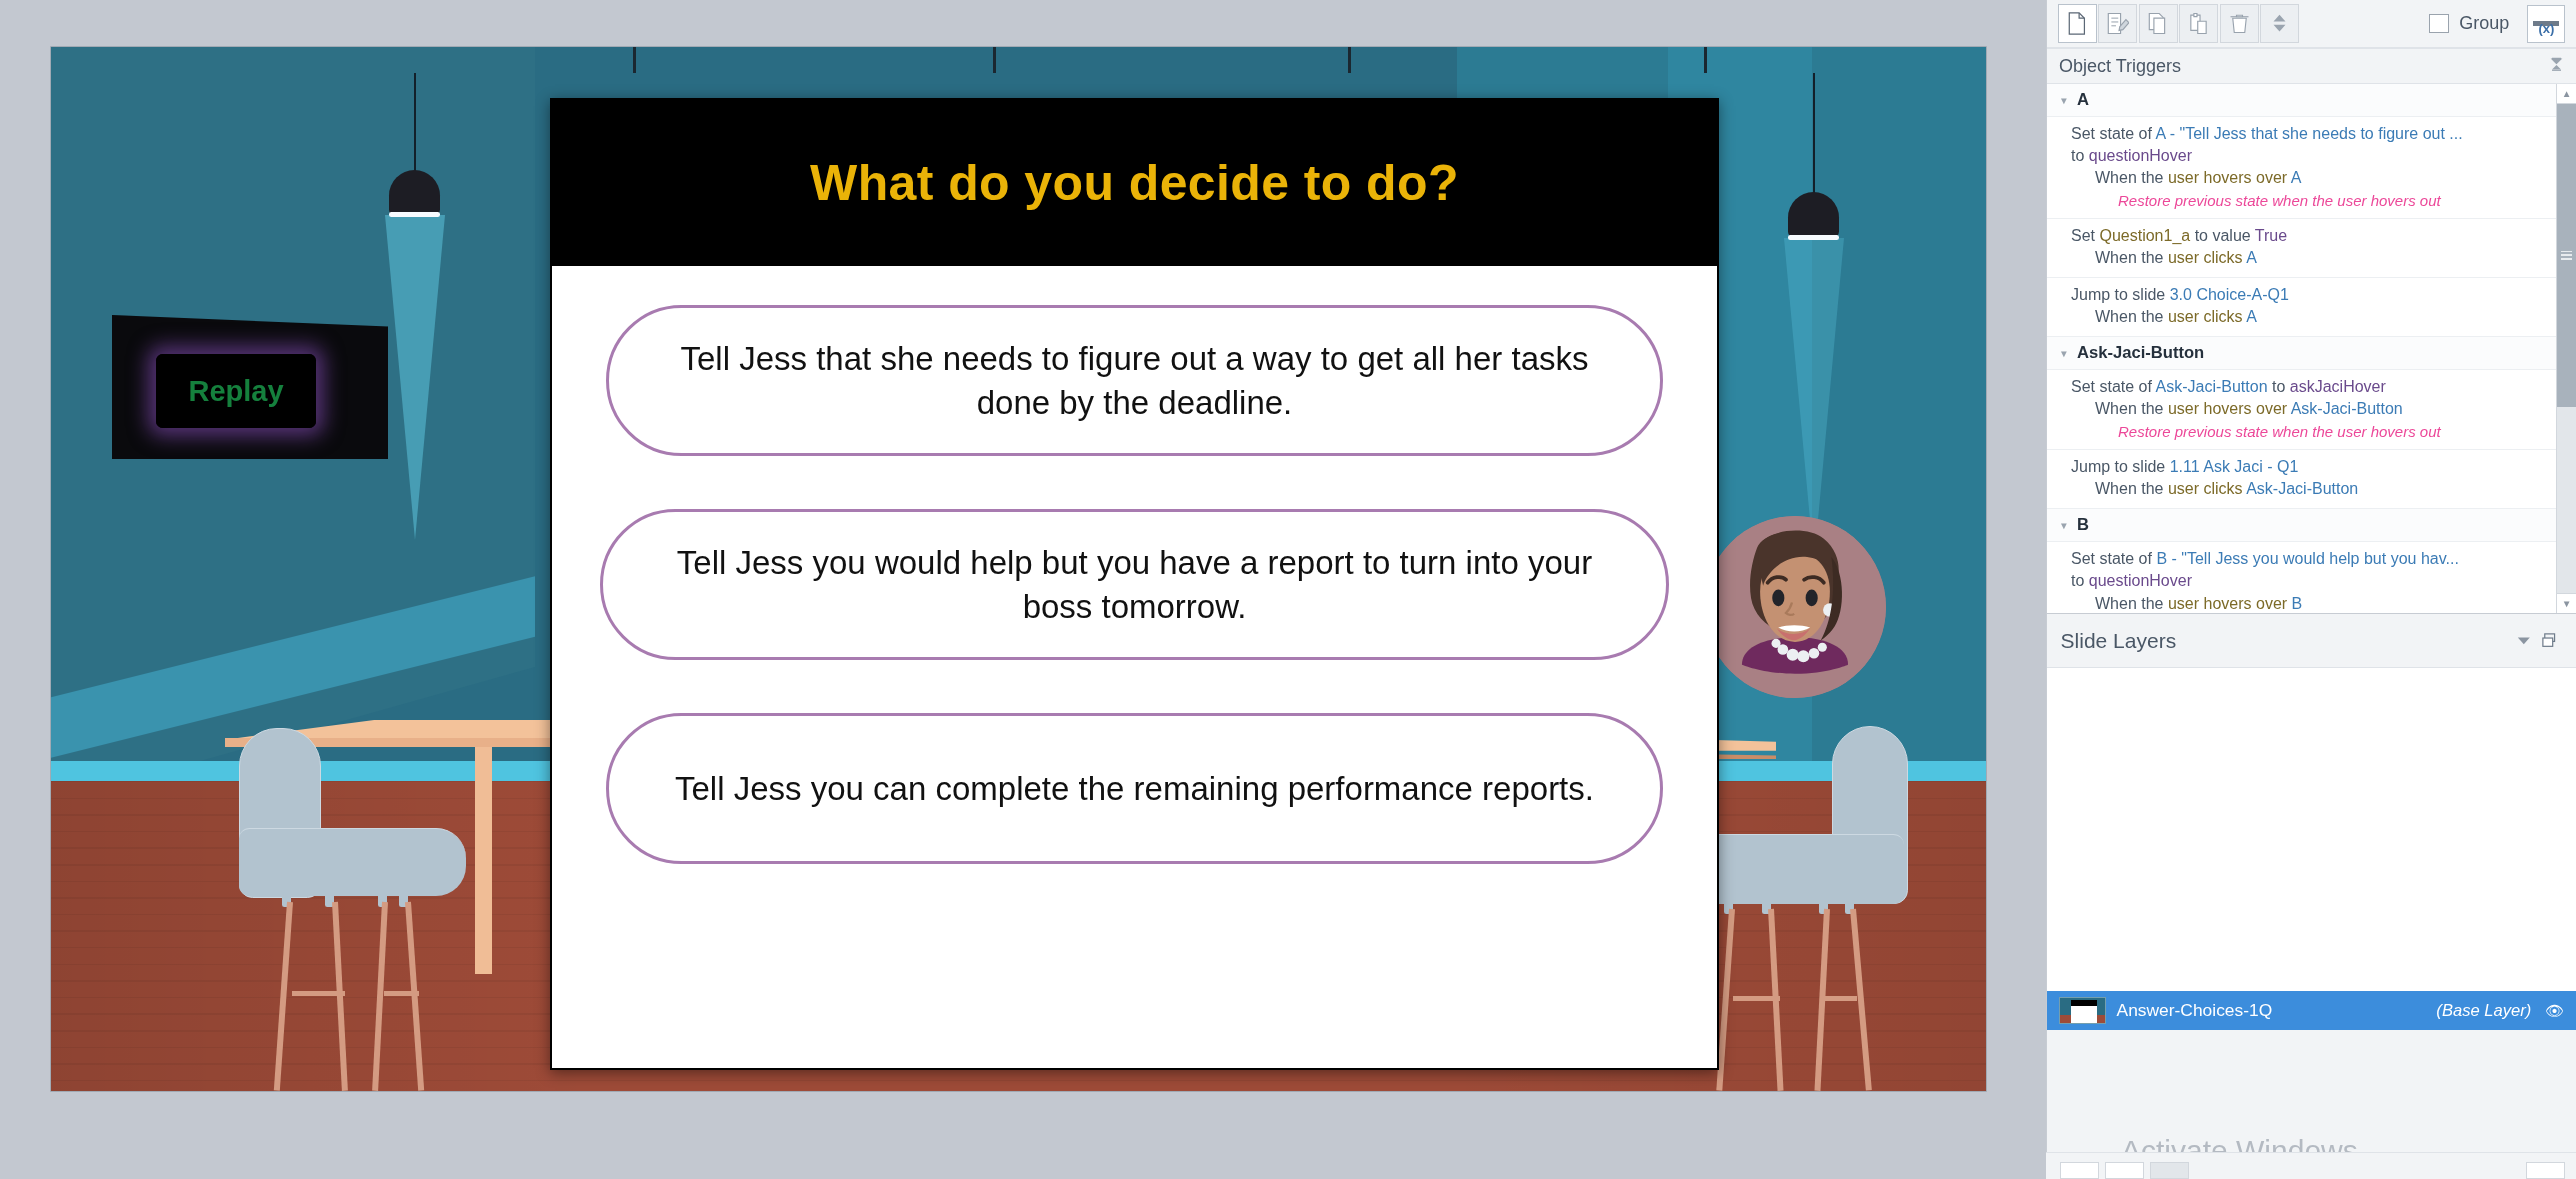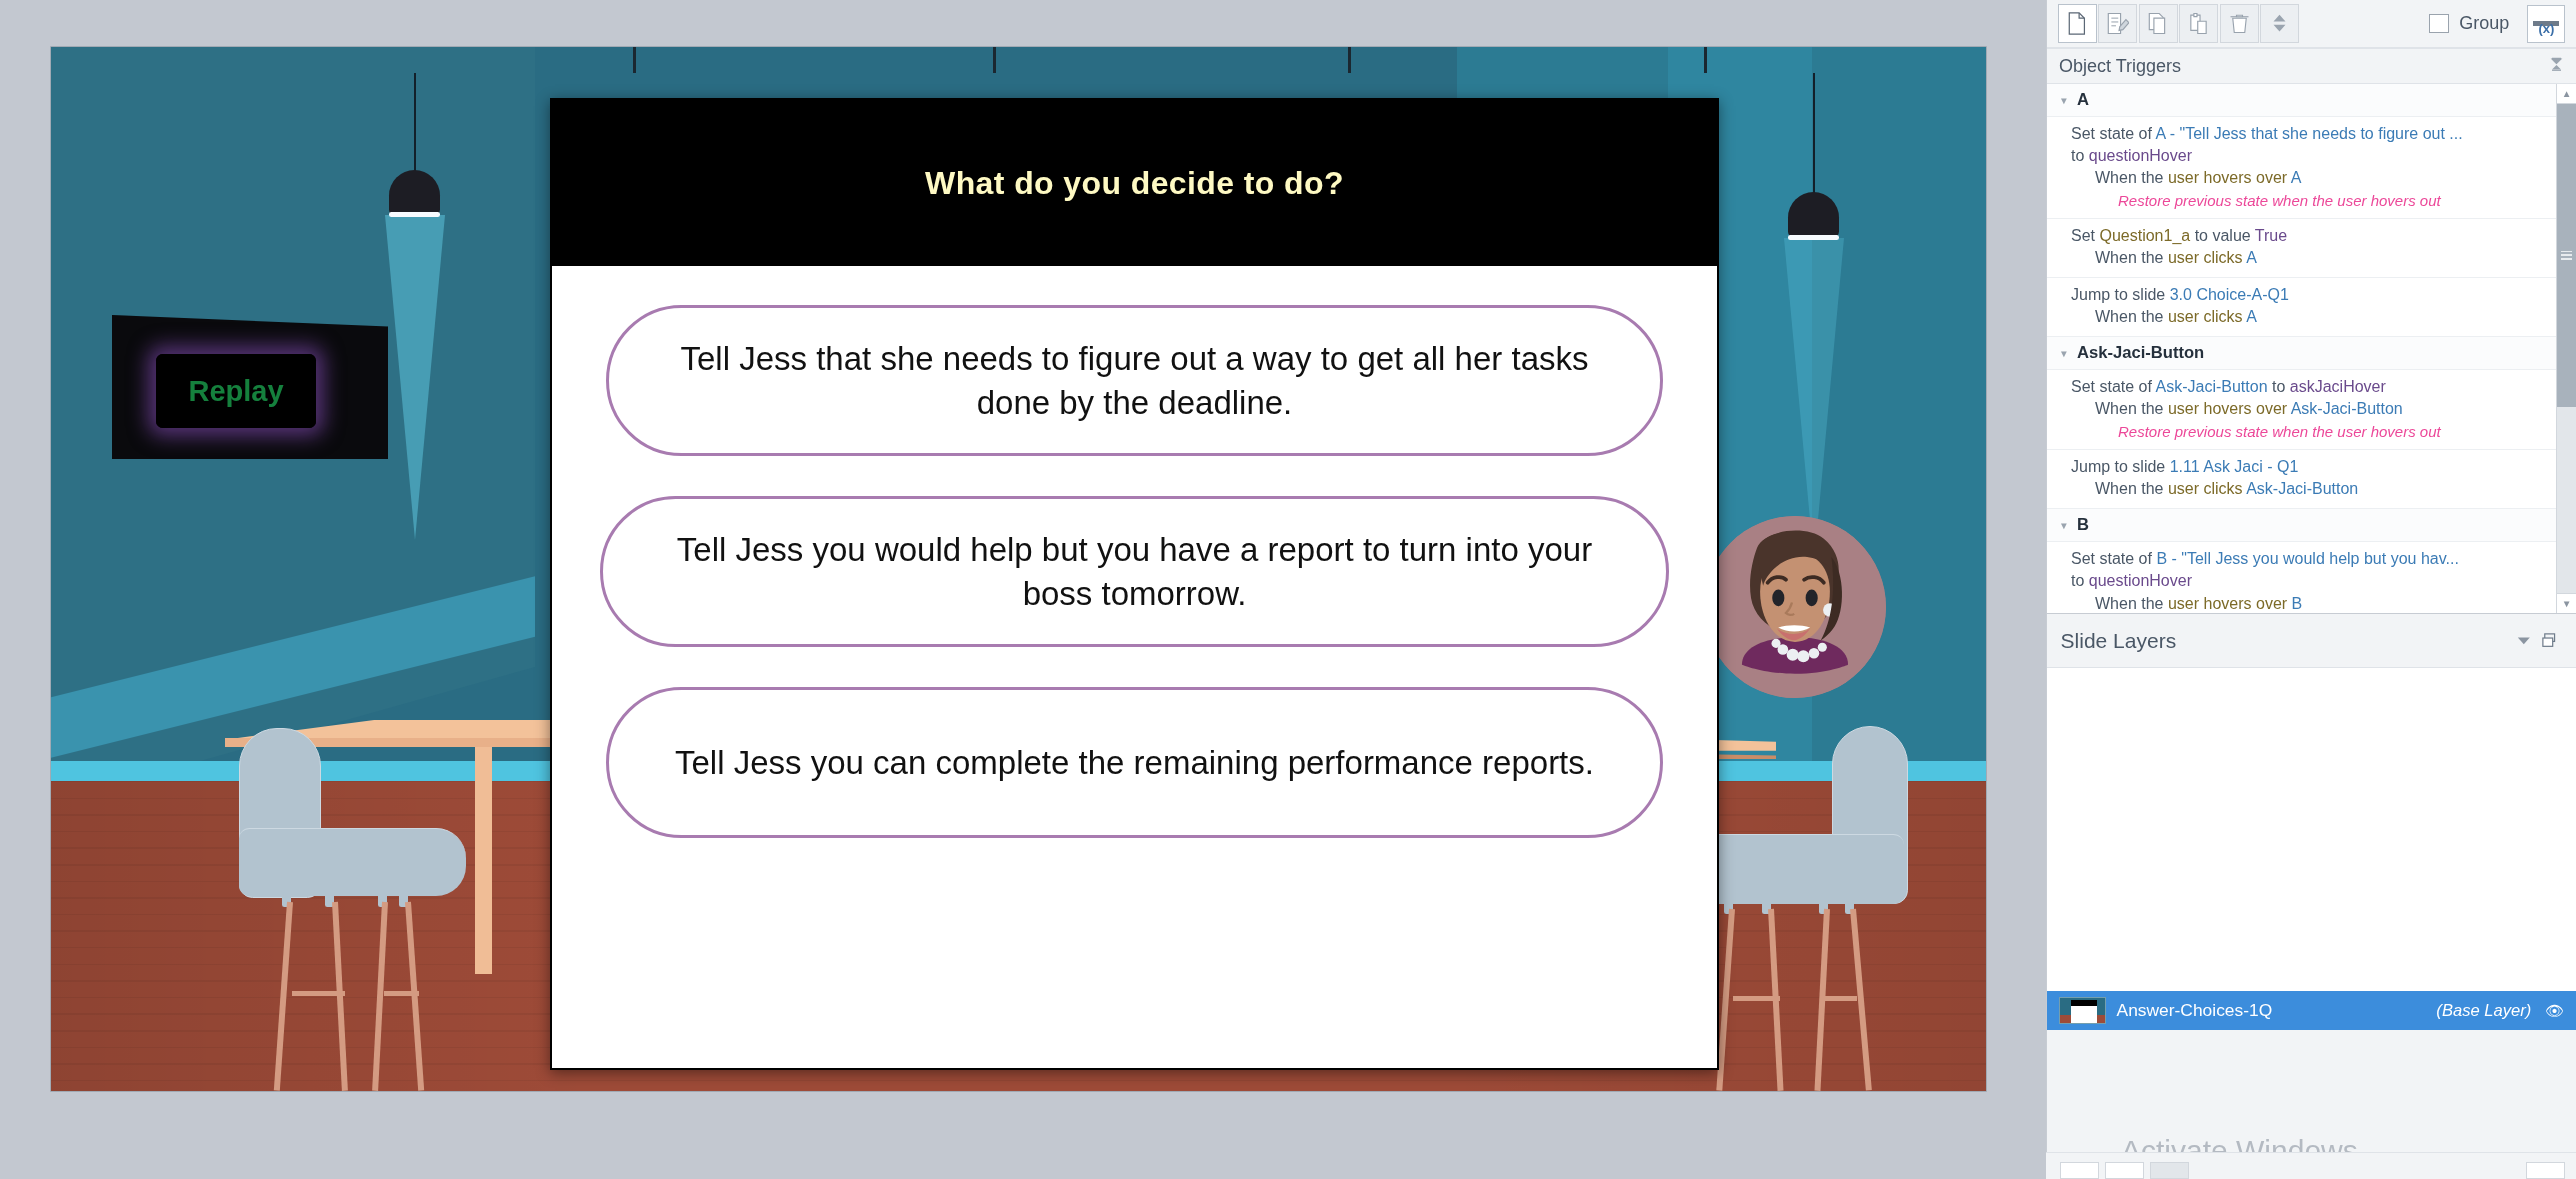--- a/index.html
+++ b/index.html
@@ -201,29 +201,29 @@
     background: #ffffff;
     border: 2.3px solid #000;
     box-shadow: 0 3px 13.6px rgba(0,0,0,0.45);
   }
   #question-header {
     height: 166px;
     background: #000;
     display: flex; align-items: center; justify-content: center;
   }
   #question-title {
-    color: #fef9c3;
-    font-size: 32px;
+    color: #eab308;
+    font-size: 50px;
     font-weight: bold;
     letter-spacing: 0.4px;
   }
   #choices {
     padding: 39px 27px 0 27px;
     display: flex; flex-direction: column;
-    gap: 40px;
+    gap: 53px;
   }
   .choice {
     height: 151px;
     border: 3.8px solid #a87bb0;
     border-radius: 76px;
     background: #fff;
     display: flex; align-items: center; justify-content: center;
     text-align: center;
     font-size: 33px;
     line-height: 1.33;

